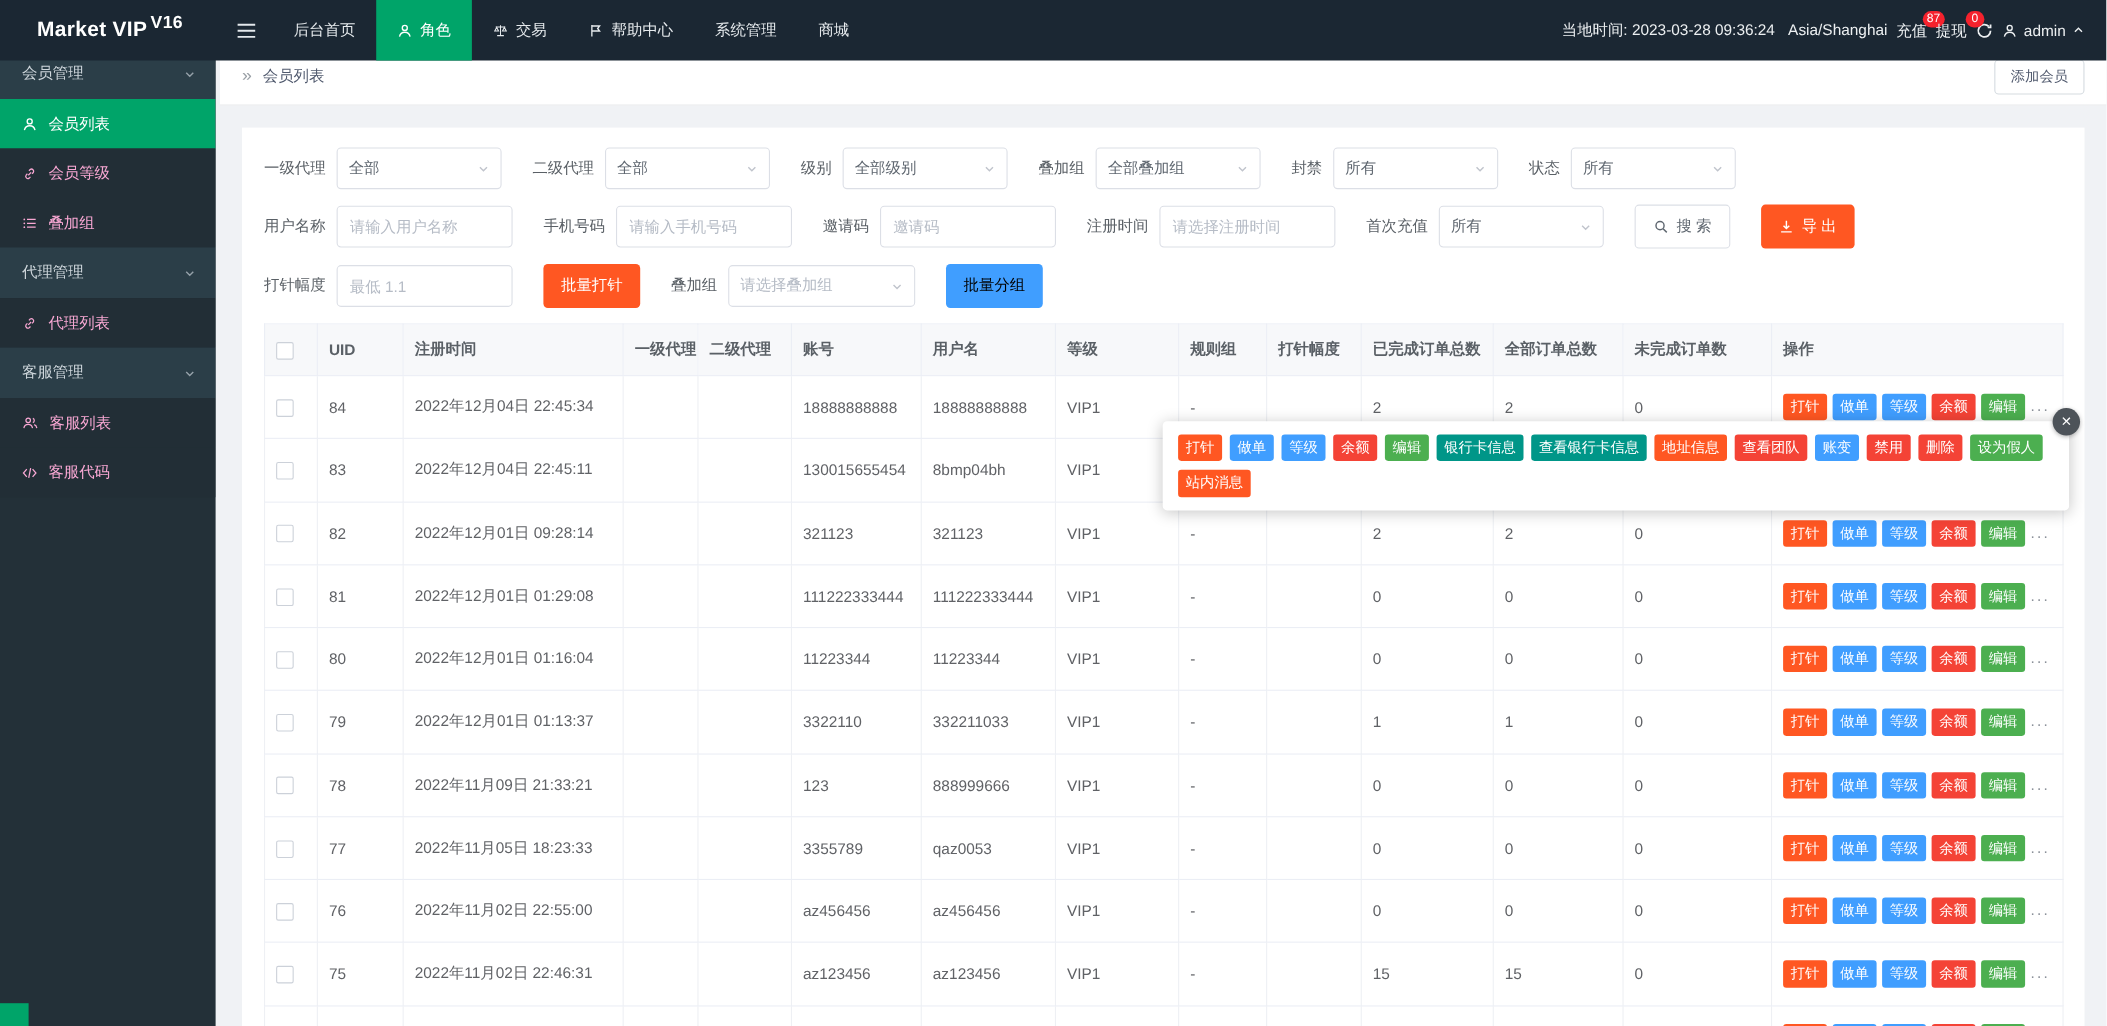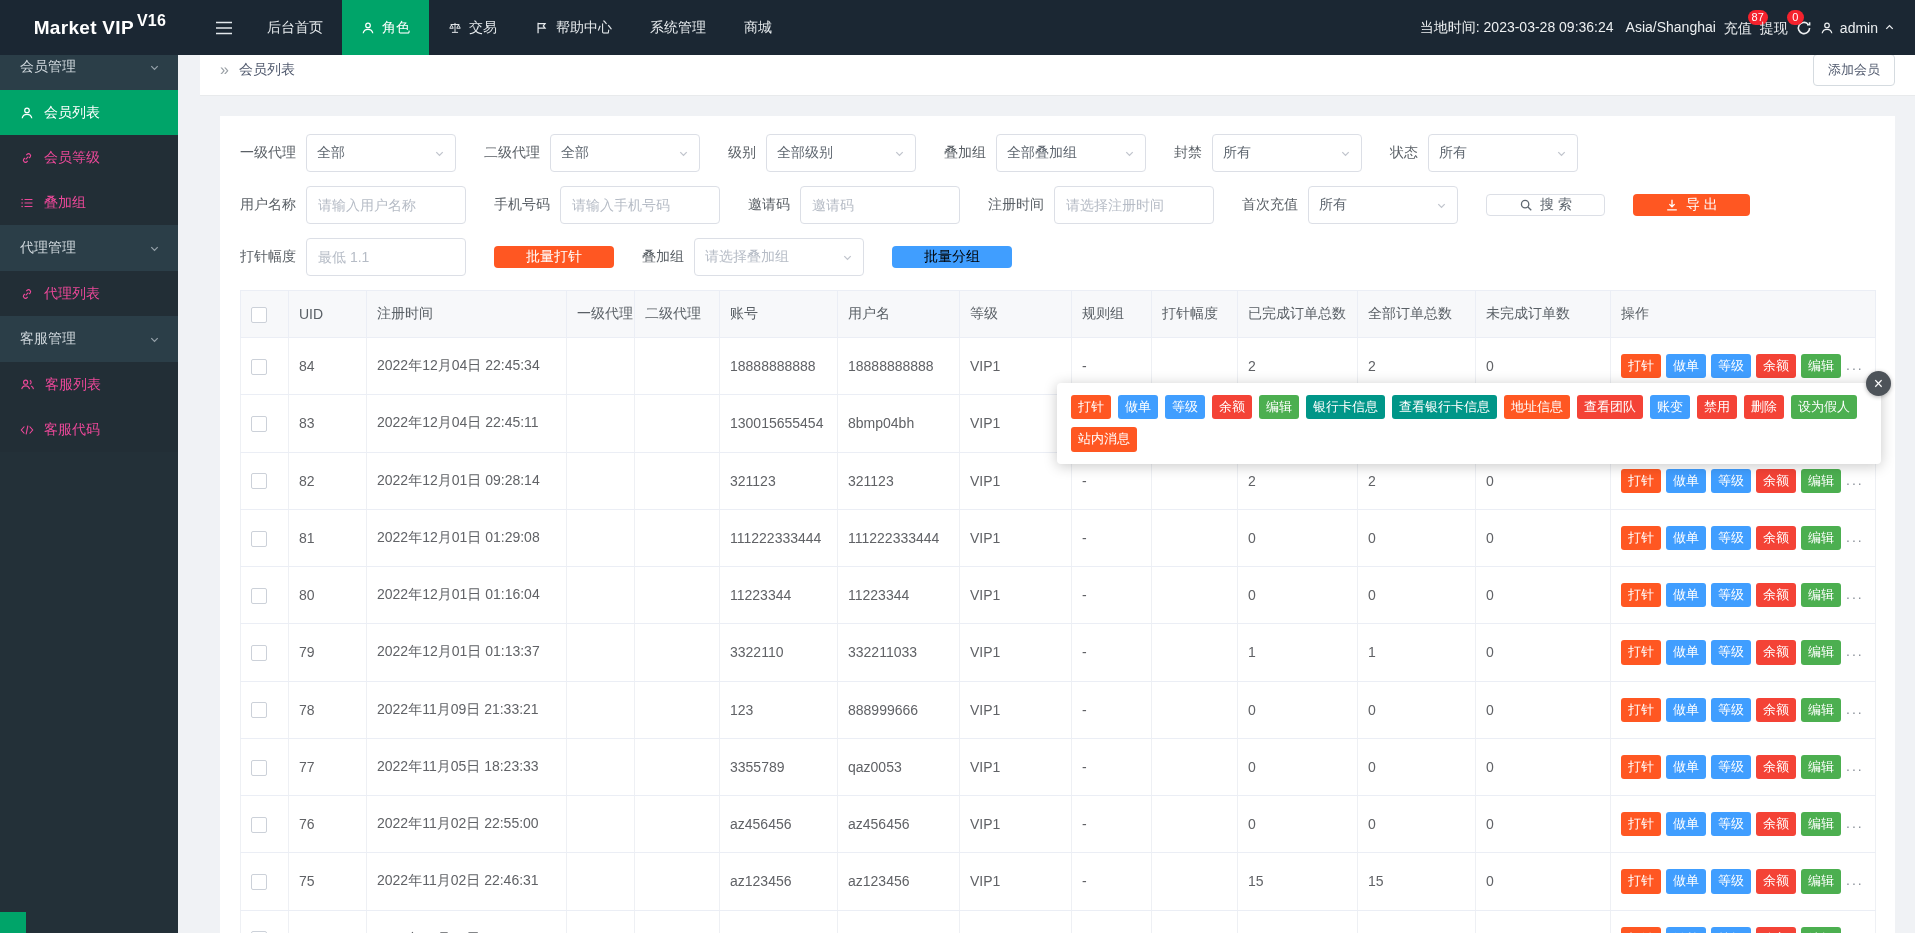--- a/index.html
+++ b/index.html
@@ -16,23 +16,23 @@
   .tn-item{display:flex;align-items:center;gap:7px;padding:0 19px;font-size:14px;color:#e6eaed;cursor:pointer;white-space:nowrap}
   .tn-item.active{background:var(--green);color:#fff}
   .tb-right{margin-left:auto;display:flex;align-items:center;gap:8px;padding-right:20px;font-size:14px;color:#eceff1;white-space:nowrap}
   .tz{margin-left:12px}
   .tb-badge{position:relative;cursor:pointer;margin-top:2px}
   .badge{position:absolute;top:-10px;right:-16px;min-width:17px;height:15px;padding:0 4px;background:#f5222d;border-radius:8px;font-style:normal;font-size:11px;line-height:15px;text-align:center;color:#fff}
   .tb-refresh,.tb-admin{display:flex;align-items:center;gap:6px;cursor:pointer}
   .icn{display:inline-flex;align-items:center;line-height:0}
 
   
-  .sidebar{position:absolute;top:44px;left:0;bottom:0;width:178px;background:#233038;overflow:hidden;z-index:30}
+  .sidebar{position:absolute;top:44px;left:0;bottom:0;width:196px;background:#233038;overflow:hidden;z-index:30}
   .sb-group{height:46px;display:flex;align-items:center;justify-content:space-between;padding:0 18px 0 20px;color:#cfd7dc;font-size:14px;background:#2b3e48;cursor:pointer}
-  .sb-item{height:45px;display:flex;align-items:center;gap:10px;padding:0 20px;color:#ec4899;font-size:14px;background:#222e36;cursor:pointer}
+  .sb-item{height:45px;display:flex;align-items:center;gap:10px;padding:0 20px;color:#f9a8d4;font-size:14px;background:#222e36;cursor:pointer}
   .sb-item.active{background:var(--green);color:#fff}
   .chev{color:#95a1a9}
   .sb-corner{position:absolute;left:0;bottom:0;width:26px;height:21px;background:var(--green);z-index:35}
 
   
   .main{position:absolute;top:44px;left:200px;right:0;bottom:0;display:flex;flex-direction:column;overflow:hidden}
   .bc-bar{height:52px;min-height:52px;background:#fff;border-bottom:1px solid #e8eaec;display:flex;align-items:center;padding:0 20px;gap:10px}
   .bc-arrow{color:#9aa0a6;font-size:16px}
   .bc-title{font-size:14px;color:#515a6e}
   .add-btn{margin-left:auto;height:32px;padding:0 14px;background:#fff;border:1px solid #d5dbe0;border-radius:4px;font-size:13px;color:#515a6e;cursor:pointer}
@@ -41,28 +41,28 @@
   
   .f-row{display:flex;align-items:center;gap:28px;margin-bottom:14px}
   .f-item{display:flex;align-items:center;gap:10px}
   .f-label{font-size:14px;color:#5a6066;white-space:nowrap}
   .sel{width:150px;height:38px;border:1px solid #dcdfe6;border-radius:4px;background:#fff;display:flex;align-items:center;padding:0 10px;font-size:14px;color:#5f6770;cursor:pointer}
   .sel .chev{margin-left:auto;color:#c0c4cc}
   .sel-lg{width:170px}
   .ph{color:#b6bcc6}
   .inp{width:160px;height:38px;border:1px solid #dcdfe6;border-radius:4px;padding:0 11px;font-size:14px;color:#5f6770;outline:none;background:#fff}
   .inp::placeholder{color:#b6bcc6}
-  .btn{height:22px;padding:0 32px;border:none;border-radius:4px;font-size:14px;display:inline-flex;align-items:center;gap:7px;cursor:pointer;white-space:nowrap}
+  .btn{height:40px;padding:0 16px;border:none;border-radius:4px;font-size:14px;display:inline-flex;align-items:center;gap:7px;cursor:pointer;white-space:nowrap}
   .btn-outline{background:#fff;border:1px solid #dcdfe6;color:#5f6770}
   .btn-orange{background:var(--orange);color:#fff}
   .btn-blue{background:var(--blue);color:#000000}
 
   
   .tbl{width:100%;border-collapse:collapse;table-layout:fixed;margin-top:4px}
-  .tbl th{background:#f7f8fa;font-weight:400;font-size:14px;color:#5a6066;text-align:left;padding:14px 10px;border:1px solid #ebeef5;white-space:nowrap;overflow:hidden}
+  .tbl th{background:#f7f8fa;font-weight:700;font-size:14px;color:#5a6066;text-align:left;padding:14px 10px;border:1px solid #ebeef5;white-space:nowrap;overflow:hidden}
   .tbl td{font-size:14px;color:#606266;padding:16px 10px;border:1px solid #eef0f4;border-bottom:1px solid #ebeef5;white-space:nowrap;overflow:hidden;background:#fff}
   .cb{width:16px;height:16px;border:1px solid #ccd1d9;border-radius:2px;display:inline-block;vertical-align:middle;background:#fff;cursor:pointer}
   .mini{display:inline-block;padding:4px 7px;border-radius:3px;color:#fff;font-size:13px;margin-right:5px;cursor:pointer;line-height:1.25;white-space:nowrap}
   .c-orange{background:var(--orange)}.c-blue{background:var(--blue)}.c-red{background:var(--red)}
   .c-green{background:var(--btn-green)}.c-teal{background:var(--teal)}
   .more{color:#8a9099;letter-spacing:2px;cursor:pointer}
 
   
   .popup{position:absolute;left:1057px;top:383px;width:824px;background:#fff;border-radius:4px;box-shadow:0 2px 14px rgba(0,0,0,.22);padding:12px 14px;z-index:50}
   .p-row{display:flex;gap:7px;margin-bottom:8px}

